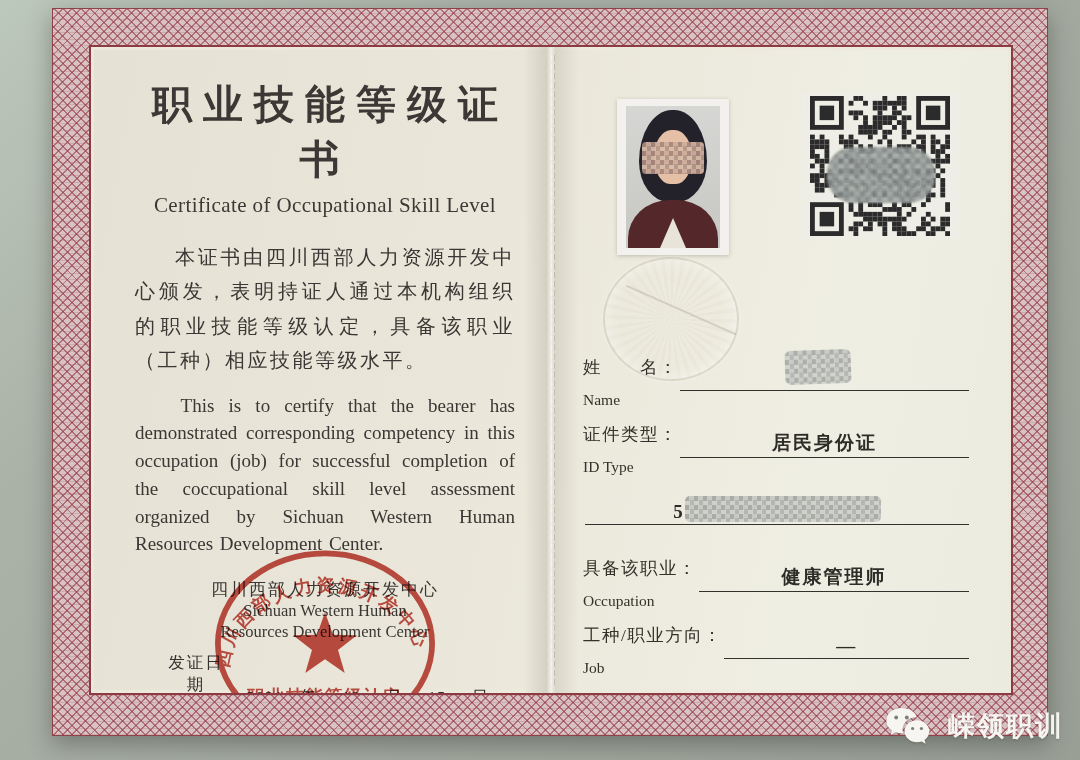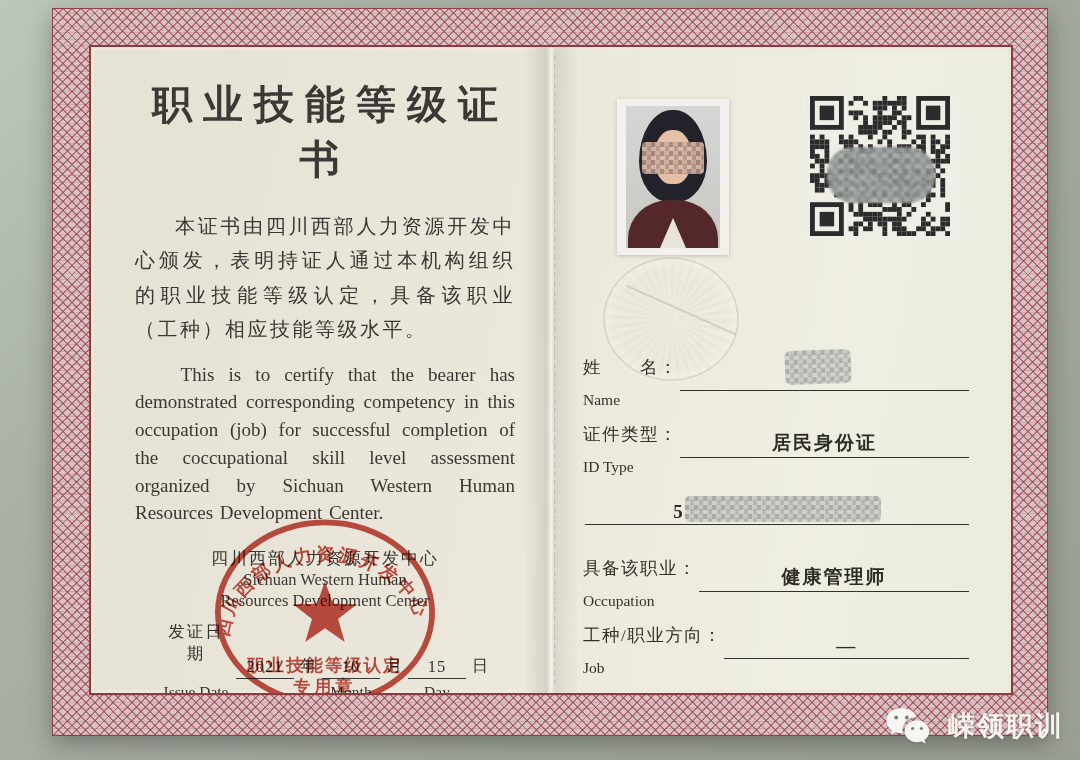--- a/index.html
+++ b/index.html
@@ -126,20 +126,21 @@
              text-shadow:0 1px 2px rgba(70,70,62,.35); }
 </style>
 </head>
 <body>
 
 <div class="cert">
   <div class="page">
 
     <div class="left-page">
       <div class="title">职业技能等级证书</div>
+      <div class="subtitle">Certificate of Occupational Skill Level</div>
       <div class="para-zh">本证书由四川西部人力资源开发中心颁发，表明持证人通过本机构组织的职业技能等级认定，具备该职业（工种）相应技能等级水平。</div>
       <div class="para-en">This is to certify that the bearer has demonstrated corresponding competency in this occupation (job) for successful completion of the coccupational skill level assessment organized by Sichuan Western Human Resources Development Center.</div>
 
       <div class="issue-block">
         <div class="issuer-zh">四川西部人力资源开发中心</div>
         <div class="issuer-en">Sichuan Western Human</div>
         <div class="issuer-en">Resources Development Center</div>
 
         <div class="date-row">
           <div class="date-col">

